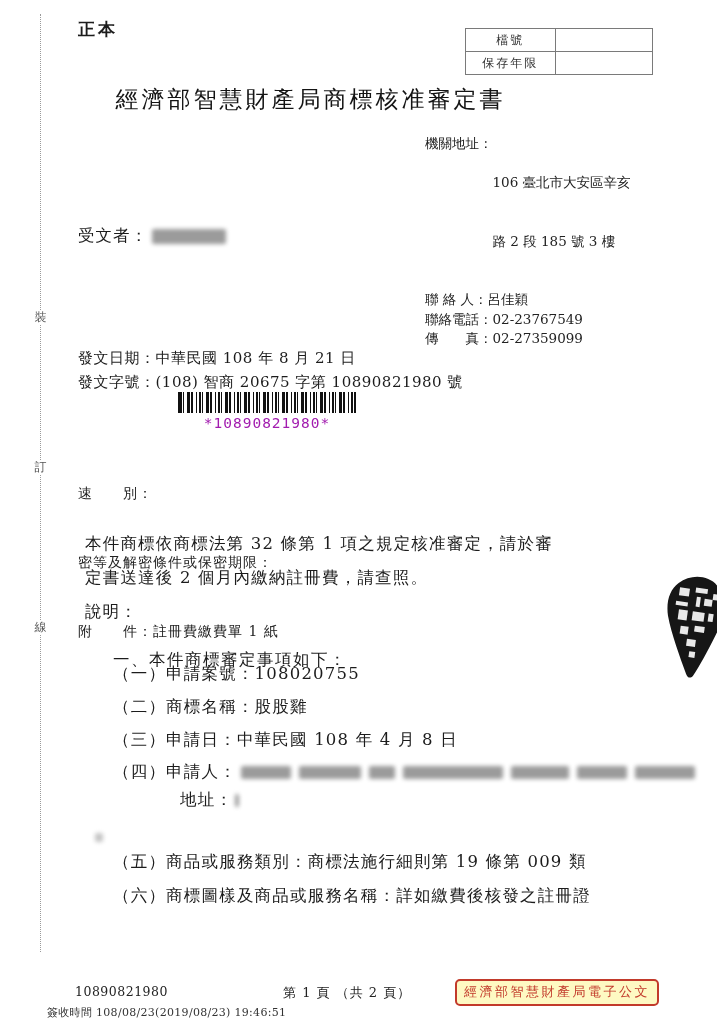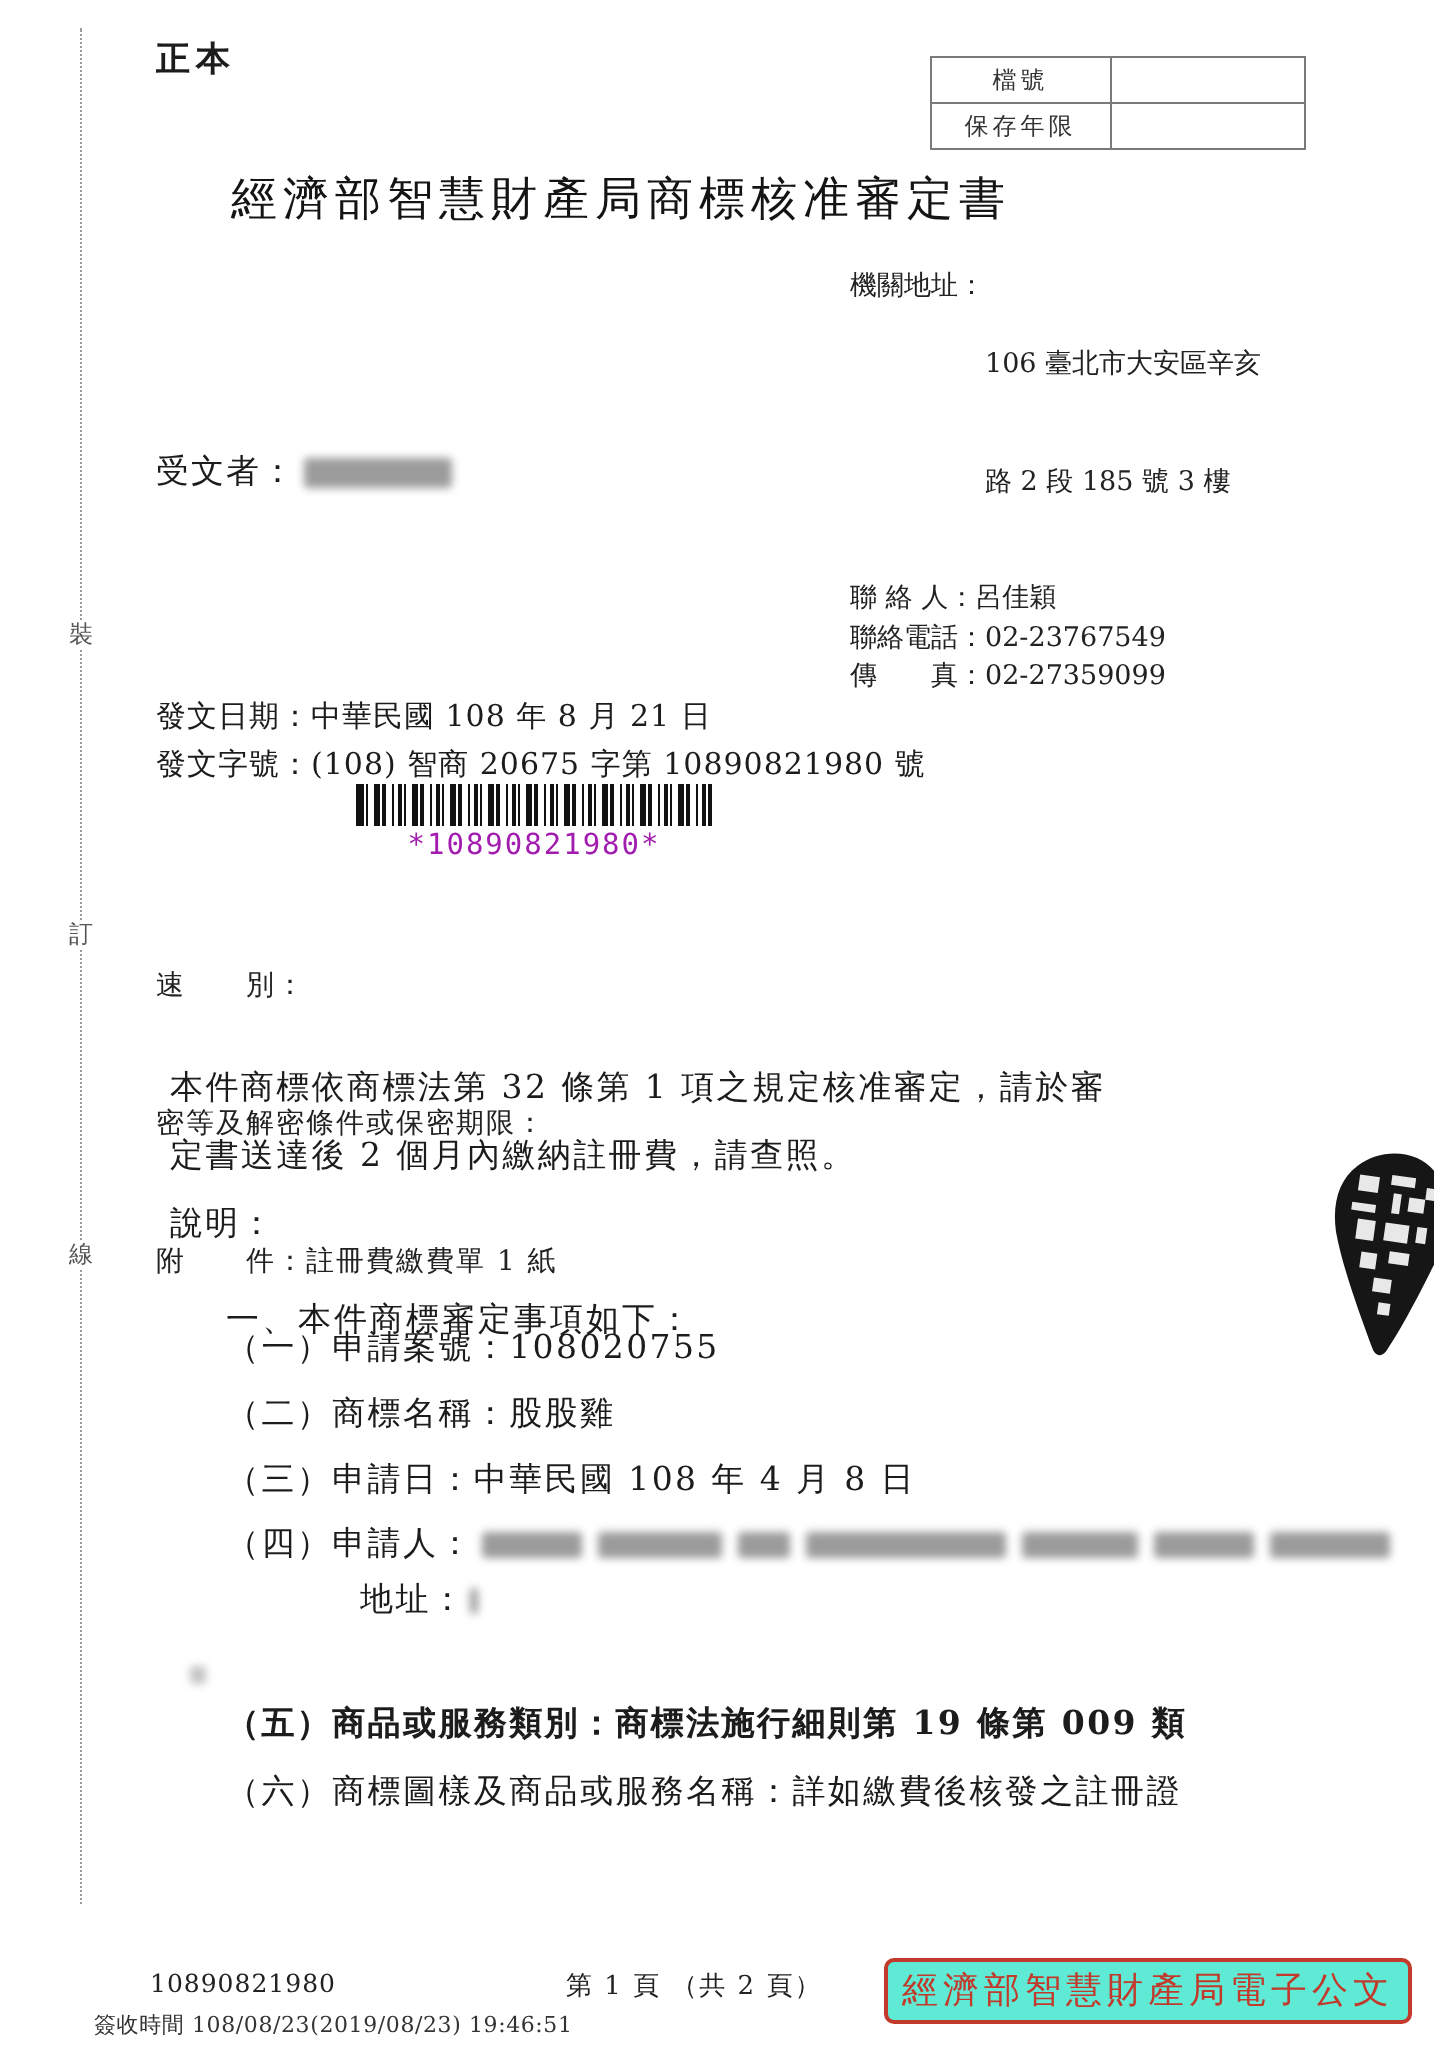--- a/index.html
+++ b/index.html
@@ -97,39 +97,39 @@
   
   .expl-heading { left: 85px;  top: 601px; font-size: 16.5px; letter-spacing: 1px; }
   .expl-intro   { left: 113px; top: 631px; font-size: 16.5px; letter-spacing: 1.5px; margin-top: 18px; }
   .expl-item    { font-size: 16.5px; letter-spacing: 1.2px; left: 113px; white-space: nowrap; }
   .it-0 { top: 663px; }
   .it-1 { top: 696px; }
   .it-2 { top: 729px; }
   .it-3 { top: 761px; }
   .addr-line { left: 180px; top: 789px; font-size: 16.5px; letter-spacing: 1.2px; }
   .addr-line .redact { width: 4px; height: 13px; margin-left: 2px; }
-  .it-4 { top: 851px; font-weight: bold; }
+  .it-4 { top: 851px; }
   .it-5 { top: 885px; }
   .applicant-redactions { display: inline-flex; gap: 8px; align-items: center; vertical-align: middle; margin-left: 4px; }
   .faint-mark { left: 95px; top: 833px; width: 8px; height: 9px; background: #c4c4c4; filter: blur(2px); border-radius: 2px; }
 
   
   .seal { left: 643px; top: 570px; width: 80px; height: 108px; }
 
   
   .footer-docnum { left: 75px; top: 984px; font-size: 12.5px; letter-spacing: 0.5px; color: #222; }
   .footer-page   { left: 283px; top: 984px; font-size: 13px; letter-spacing: 1px; color: #222; }
   .footer-stamp {
-    left: 442px; top: 979px;
+    left: 455px; top: 979px;
     border: 2px solid #c23a2b;
     border-radius: 5px;
     color: #c23a2b;
-    font-size: 18px; letter-spacing: 2.5px;
+    font-size: 13px; letter-spacing: 2.5px;
     padding: 2px 7px 3px 7px;
-    background: #5eead4;
+    background: #fef9c3;
   }
   .footer-time { left: 47px; top: 1005px; font-size: 11px; color: #333; letter-spacing: 0.3px; }
 </style>
 </head>
 <body>
 
 <div class="abs margin-line"></div>
 <div class="abs binding-char bc-top">裝</div>
 <div class="abs binding-char bc-mid">訂</div>
 <div class="abs binding-char bc-bot">線</div>

